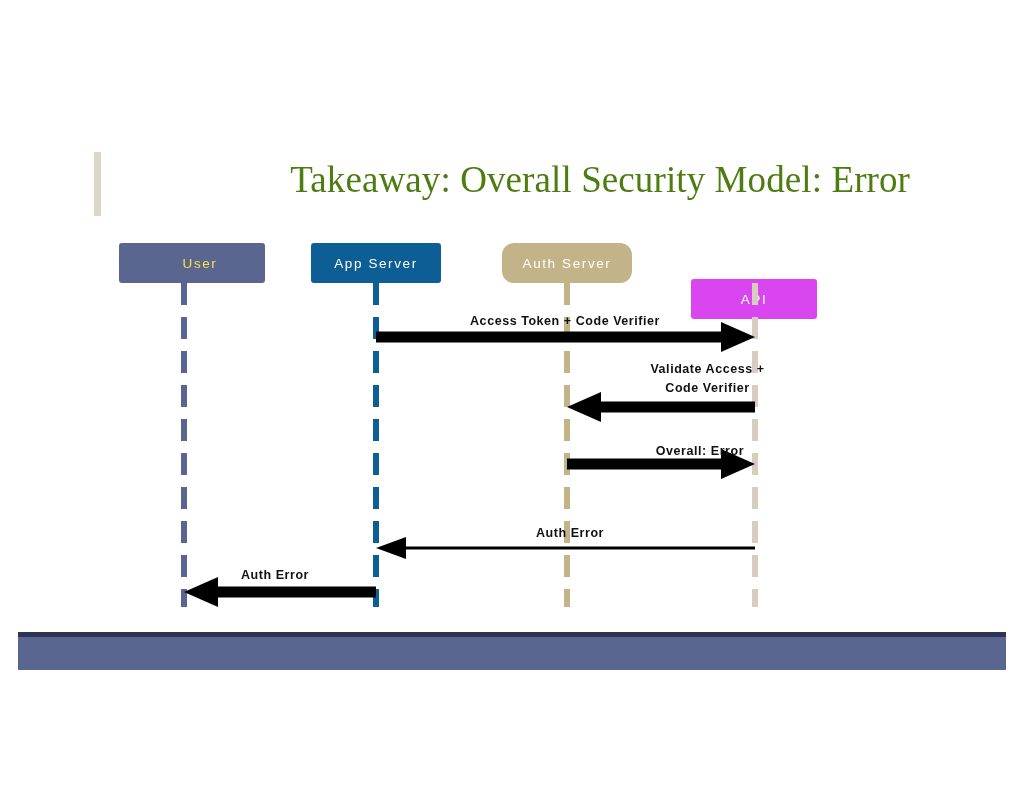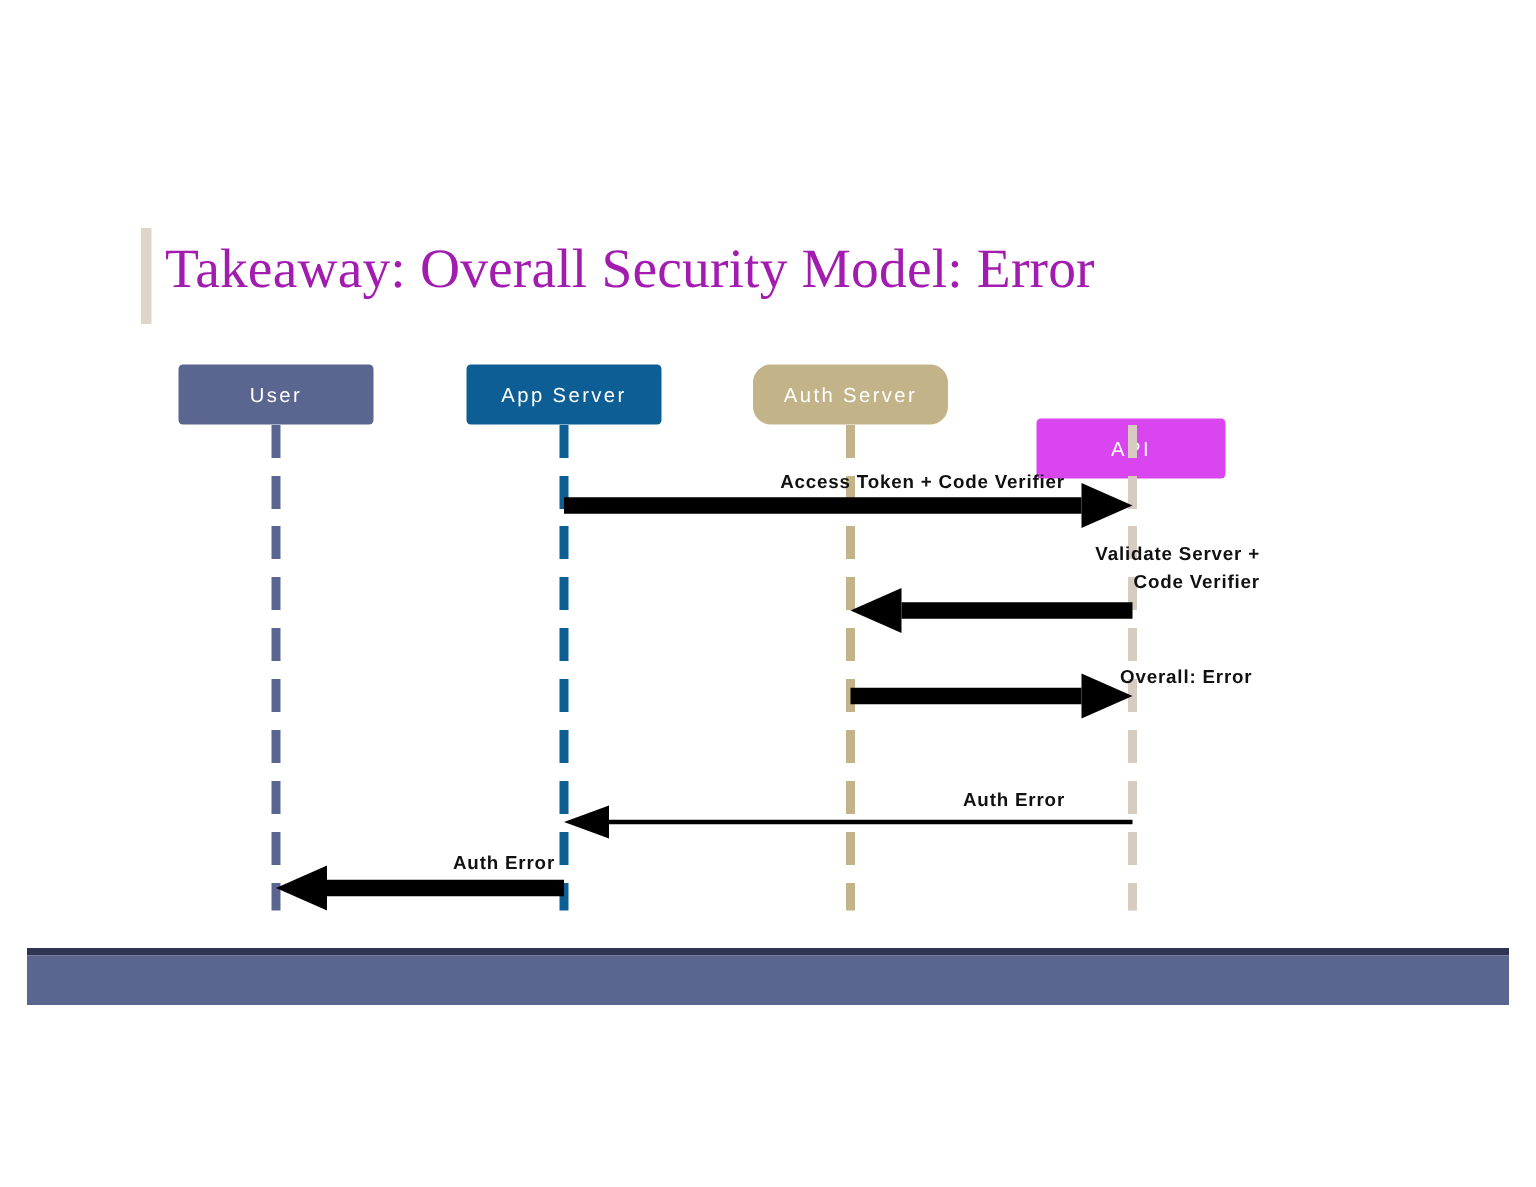--- a/index.html
+++ b/index.html
@@ -33,23 +33,24 @@
     background: #ddd6c8;
   }
   .slide-title {
     position: absolute;
     left: 110px;
     top: 158px;
     width: 800px;
     font-family: "Liberation Serif", serif;
     font-size: 37px;
     font-weight: 400;
-    color: #a21caf;
+    color: #4d7c0f;
     letter-spacing: 0.1px;
     white-space: nowrap;
+    text-align: right;
   }
 
   
   .actor-box {
     position: absolute;
     height: 40px;
     border-radius: 3px;
     display: flex;
     align-items: center;
     justify-content: center;
@@ -65,21 +66,21 @@
     width: 6px;
   }
 
   
   .msg-label {
     position: absolute;
     color: #111111;
     font-size: 12.5px;
     font-weight: bold;
     letter-spacing: 0.55px;
-    text-align: right;
+    text-align: center;
     line-height: 1.55;
     white-space: pre-line;
   }
   .arrow-svg {
     position: absolute;
     overflow: visible;
   }
 
   
   .footer-strip {
@@ -101,21 +102,21 @@
 </style>
 </head>
 <body>
 
 <div class="slide">
 
   <div class="title-accent"></div>
   <div class="slide-title">Takeaway: Overall Security Model: Error</div>
 
   <div id="diagram-layer">
-      <div class="actor-box" style="left: 119px; top: 243px; width: 130px; height: 40px; background: rgb(90, 101, 144); color: #ffffff;">
+      <div class="actor-box" style="left: 119px; top: 243px; width: 130px; height: 40px; background: rgb(90, 101, 144); color: #fde047; padding-left: 16px;">
         <span>User</span>
       </div>
       <div class="lifeline" style="left: 181px; top: 283px; height: 324px; background-image: repeating-linear-gradient(rgb(90, 101, 144) 0px, rgb(90, 101, 144) 22px, rgba(0, 0, 0, 0) 22px, rgba(0, 0, 0, 0) 34px);"></div>
       <div class="actor-box" style="left: 311px; top: 243px; width: 130px; height: 40px; background: rgb(13, 94, 148); color: rgb(255, 255, 255);">
         <span>App Server</span>
       </div>
       <div class="lifeline" style="left: 373px; top: 283px; height: 324px; background-image: repeating-linear-gradient(rgb(13, 94, 148) 0px, rgb(13, 94, 148) 22px, rgba(0, 0, 0, 0) 22px, rgba(0, 0, 0, 0) 34px);"></div>
       <div class="actor-box" style="left: 502px; top: 243px; width: 130px; height: 40px; background: rgb(194, 179, 137); color: rgb(255, 255, 255); border-radius: 12px;">
         <span>Auth Server</span>
       </div>
@@ -126,21 +127,21 @@
       <div class="lifeline" style="left: 752px; top: 283px; height: 324px; background-image: repeating-linear-gradient(rgb(214, 204, 192) 0px, rgb(214, 204, 192) 22px, rgba(0, 0, 0, 0) 22px, rgba(0, 0, 0, 0) 34px);"></div>
       <svg class="arrow-svg" width="407" height="46" style="left: 362px; top: 314px;">
         <rect x="14" y="17.5" width="345" height="11" fill="#000000"></rect>
         <polygon points="393,23 359,8 359,38" fill="#000000"></polygon>
       </svg>
       <div class="msg-label" style="left: 420px; top: 312px; width: 290px;">Access Token + Code Verifier</div>
       <svg class="arrow-svg" width="216" height="46" style="left: 553px; top: 384px;">
         <rect x="48" y="17.5" width="154" height="11" fill="#000000"></rect>
         <polygon points="14,23 48,8 48,38" fill="#000000"></polygon>
       </svg>
-      <div class="msg-label" style="left: 575px; top: 360px; width: 265px;">Validate Server +
+      <div class="msg-label" style="left: 575px; top: 360px; width: 265px;">Validate Access +
 Code Verifier</div>
       <svg class="arrow-svg" width="216" height="46" style="left: 553px; top: 441px;">
         <rect x="14" y="17.5" width="154" height="11" fill="#000000"></rect>
         <polygon points="202,23 168,8 168,38" fill="#000000"></polygon>
       </svg>
       <div class="msg-label" style="left: 565px; top: 442px; width: 270px;">Overall: Error</div>
       <svg class="arrow-svg" width="407" height="38" style="left: 362px; top: 529px;">
         <rect x="44" y="17.5" width="349" height="3" fill="#000000"></rect>
         <polygon points="14,19 44,8 44,30" fill="#000000"></polygon>
       </svg>

